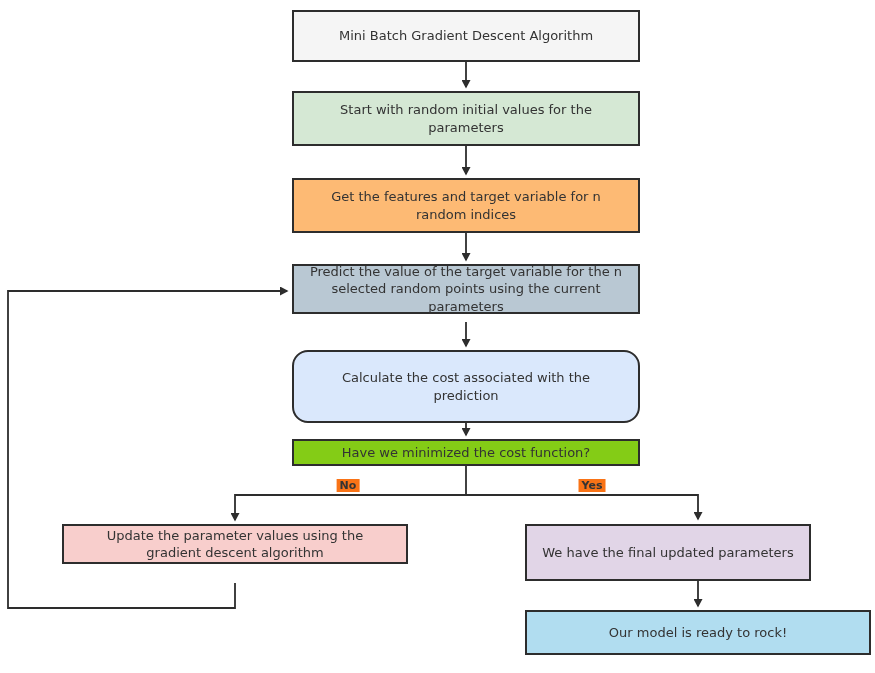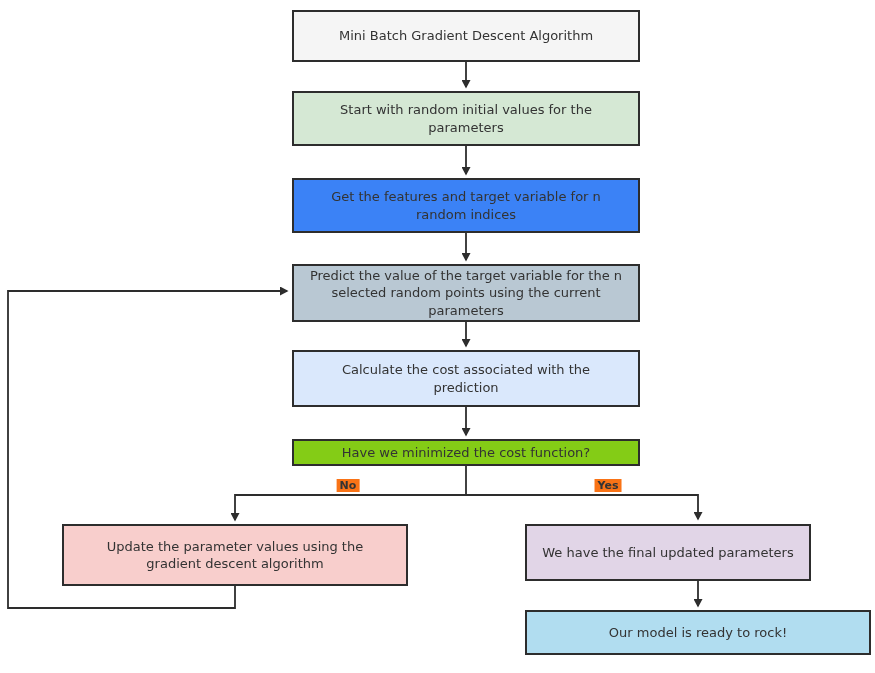--- a/index.html
+++ b/index.html
@@ -66,45 +66,45 @@
   </svg>
 
   <div class="node" style="left: 292px; top: 10px; width: 348px; height: 52px; background-color: rgb(245, 245, 245);">
     <span>Mini Batch Gradient Descent Algorithm</span>
   </div>
 
   <div class="node" style="left: 292px; top: 91px; width: 348px; height: 55px; background-color: rgb(213, 232, 212);">
     <span>Start with random initial values for the parameters</span>
   </div>
 
-  <div class="node" style="left: 292px; top: 178px; width: 348px; height: 55px; background-color: #3b82f6;">
+  <div class="node" style="left: 292px; top: 178px; width: 348px; height: 55px; background-color: #fdba74;">
     <span>Get the features and target variable for n random indices</span>
   </div>
 
-  <div class="node" style="left: 292px; top: 264px; width: 348px; height: 58px; padding: 11px 6px; background-color: rgb(185, 200, 211);">
+  <div class="node" style="left: 292px; top: 264px; width: 348px; height: 50px; padding: 11px 6px; background-color: rgb(185, 200, 211);">
     <span>Predict the value of the target variable for the n selected random points using the current parameters</span>
   </div>
 
-  <div class="node" style="left: 292px; top: 350px; width: 348px; height: 57px; background-color: rgb(218, 232, 252);">
+  <div class="node" style="left: 292px; top: 350px; width: 348px; height: 73px; background-color: rgb(218, 232, 252); border-radius: 16px;">
     <span>Calculate the cost associated with the prediction</span>
   </div>
 
   <div class="node" style="left: 292px; top: 439px; width: 348px; height: 27px; background-color: #84cc16;">
     <span>Have we minimized the cost function?</span>
   </div>
 
-  <div class="node" style="left: 62px; top: 524px; width: 346px; height: 62px; background-color: rgb(248, 206, 204);">
+  <div class="node" style="left: 62px; top: 524px; width: 346px; height: 40px; background-color: rgb(248, 206, 204);">
     <span>Update the parameter values using the gradient descent algorithm</span>
   </div>
 
   <div class="node" style="left: 525px; top: 524px; width: 286px; height: 57px; background-color: rgb(225, 213, 231);">
     <span>We have the final updated parameters</span>
   </div>
 
   <div class="node" style="left: 525px; top: 610px; width: 346px; height: 45px; background-color: rgb(177, 221, 240);">
     <span>Our model is ready to rock!</span>
   </div>
 
   <span class="edge-label" style="left:348px; top:479px;">No</span>
 
-  <span class="edge-label" style="left:608px; top:479px;">Yes</span>
+  <span class="edge-label" style="left:592px; top:479px;">Yes</span>
 
 </div>
 
 </body></html>

